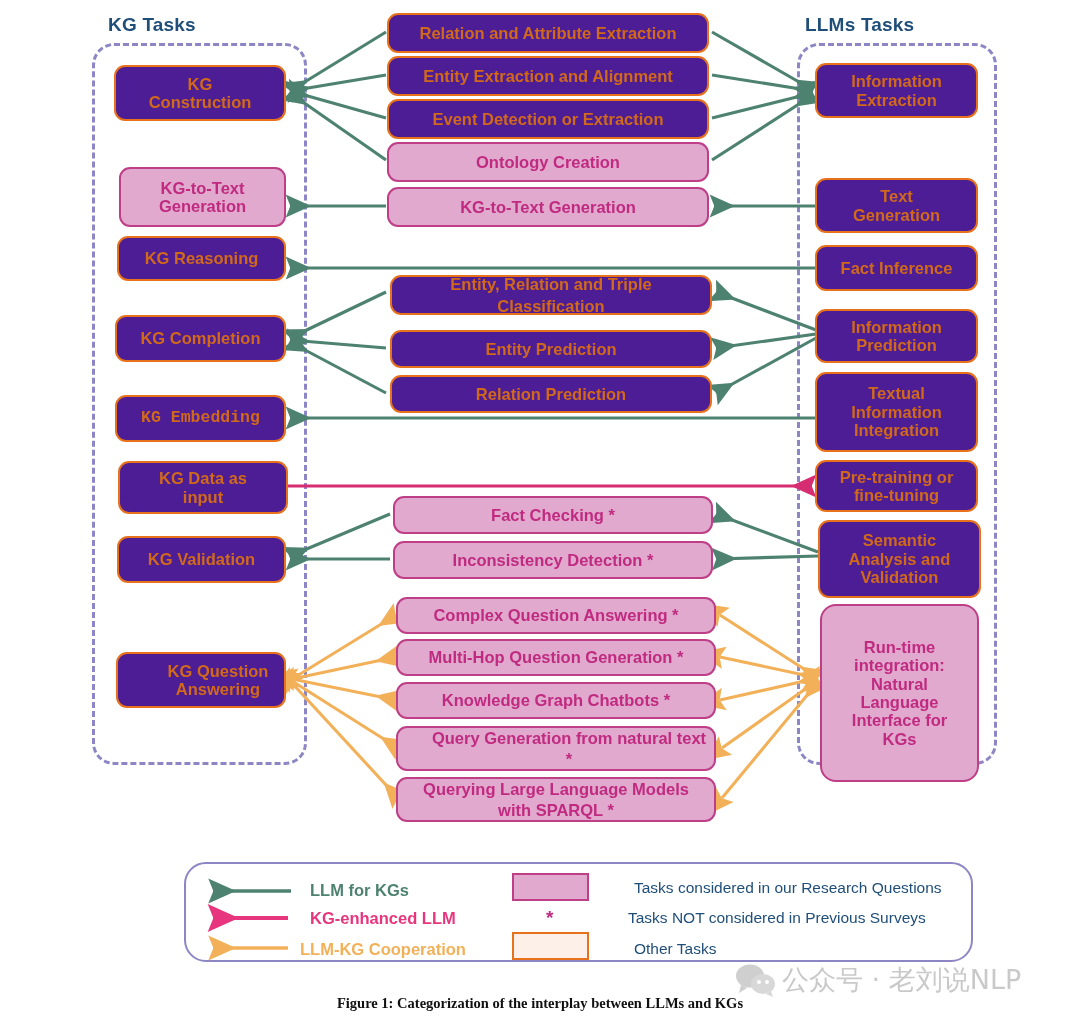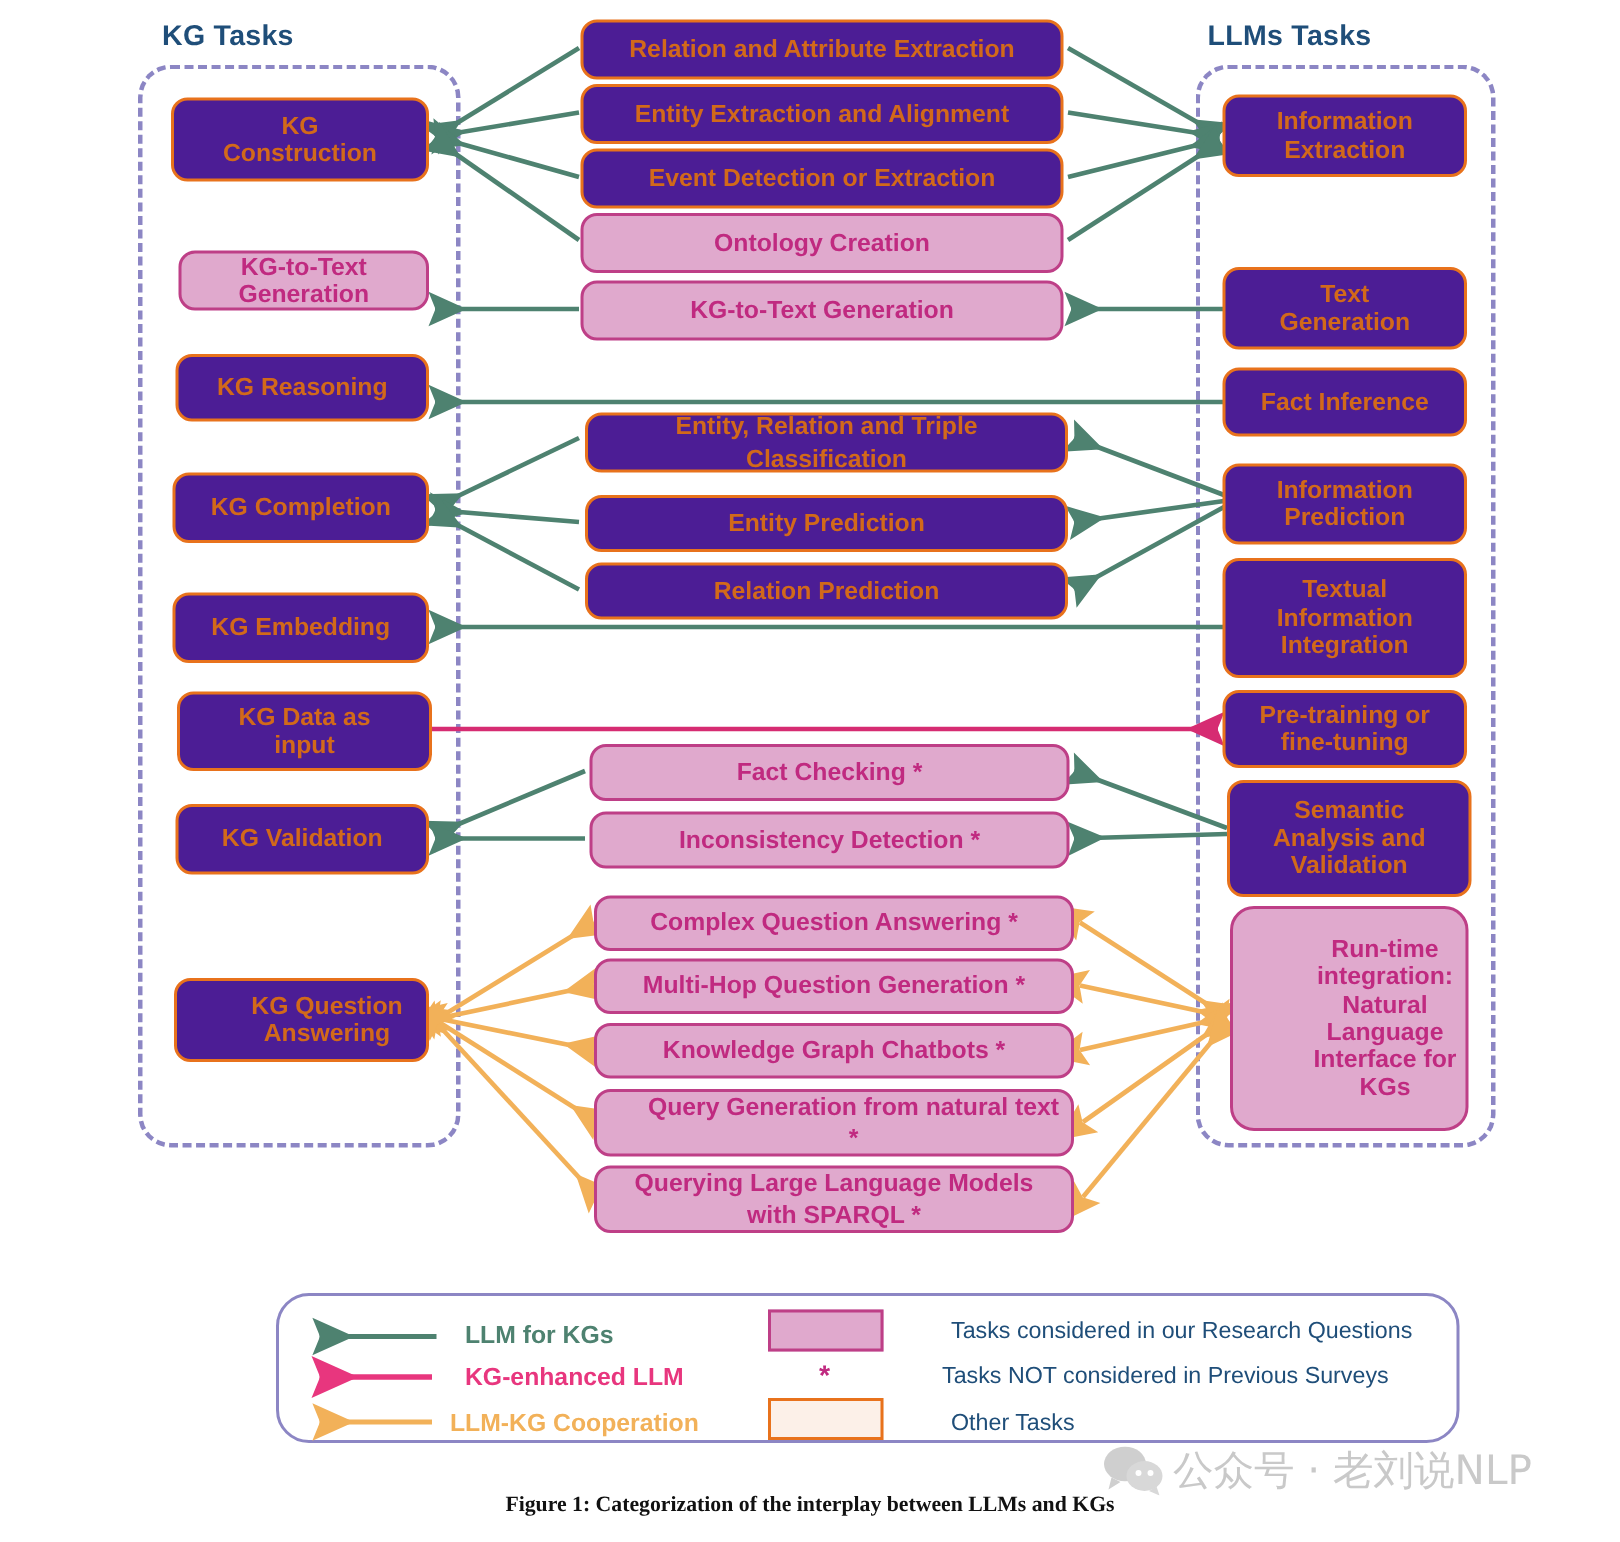--- a/index.html
+++ b/index.html
@@ -107,31 +107,31 @@
       <path d="M720,700 L818,678"></path>
       <path d="M722,748 L818,680"></path>
       <path d="M722,798 L818,682"></path>
     </g>
   </svg>
 
   <div class="nodebox orange" style="left:114px;top:65px;width:172px;height:56px;font-size:16.5px;">
     <span style="white-space:pre-line">KG
 Construction</span>
   </div>
-  <div class="nodebox pink" style="left:119px;top:167px;width:167px;height:40px;font-size:16.5px;">
+  <div class="nodebox pink" style="left:119px;top:167px;width:167px;height:60px;font-size:16.5px;">
     <span style="white-space:pre-line">KG-to-Text
 Generation</span>
   </div>
   <div class="nodebox orange" style="left:117px;top:236px;width:169px;height:45px;font-size:16.5px;">
     <span style="white-space:pre-line">KG Reasoning</span>
   </div>
   <div class="nodebox orange" style="left:115px;top:315px;width:171px;height:47px;font-size:16.5px;">
     <span style="white-space:pre-line">KG Completion</span>
   </div>
-  <div class="nodebox orange" style="left:115px;top:395px;width:171px;height:47px;font-size:16.5px;">
+  <div class="nodebox orange" style="left:115px;top:395px;width:171px;height:47px;font-size:16.5px;font-family:Liberation Mono, monospace;">
     <span style="white-space:pre-line">KG Embedding</span>
   </div>
   <div class="nodebox orange" style="left:118px;top:461px;width:170px;height:53px;font-size:16.5px;">
     <span style="white-space:pre-line">KG Data as
 input</span>
   </div>
   <div class="nodebox orange" style="left:117px;top:536px;width:169px;height:47px;font-size:16.5px;">
     <span style="white-space:pre-line">KG Validation</span>
   </div>
   <div class="nodebox orange" style="left:116px;top:652px;width:170px;height:56px;font-size:16.5px;padding-left:40px;">
@@ -207,21 +207,21 @@
   </div>
   <div class="nodebox orange" style="left:815px;top:460px;width:163px;height:52px;font-size:16.5px;">
     <span style="white-space:pre-line">Pre-training or
 fine-tuning</span>
   </div>
   <div class="nodebox orange" style="left:818px;top:520px;width:163px;height:78px;font-size:16.5px;">
     <span style="white-space:pre-line">Semantic
 Analysis and
 Validation</span>
   </div>
-  <div class="nodebox pink" style="left:820px;top:604px;width:159px;height:150px;font-size:16.5px;border-radius:16px;justify-content:flex-end;">
+  <div class="nodebox pink" style="left:820px;top:604px;width:159px;height:178px;font-size:16.5px;border-radius:16px;">
     <span style="white-space:pre-line">Run-time
 integration:
 Natural
 Language
 Interface for
 KGs</span>
   </div>
 
   <div class="legend-box" style="left:184px;top:862px;width:789px;height:100px;"></div>
 

